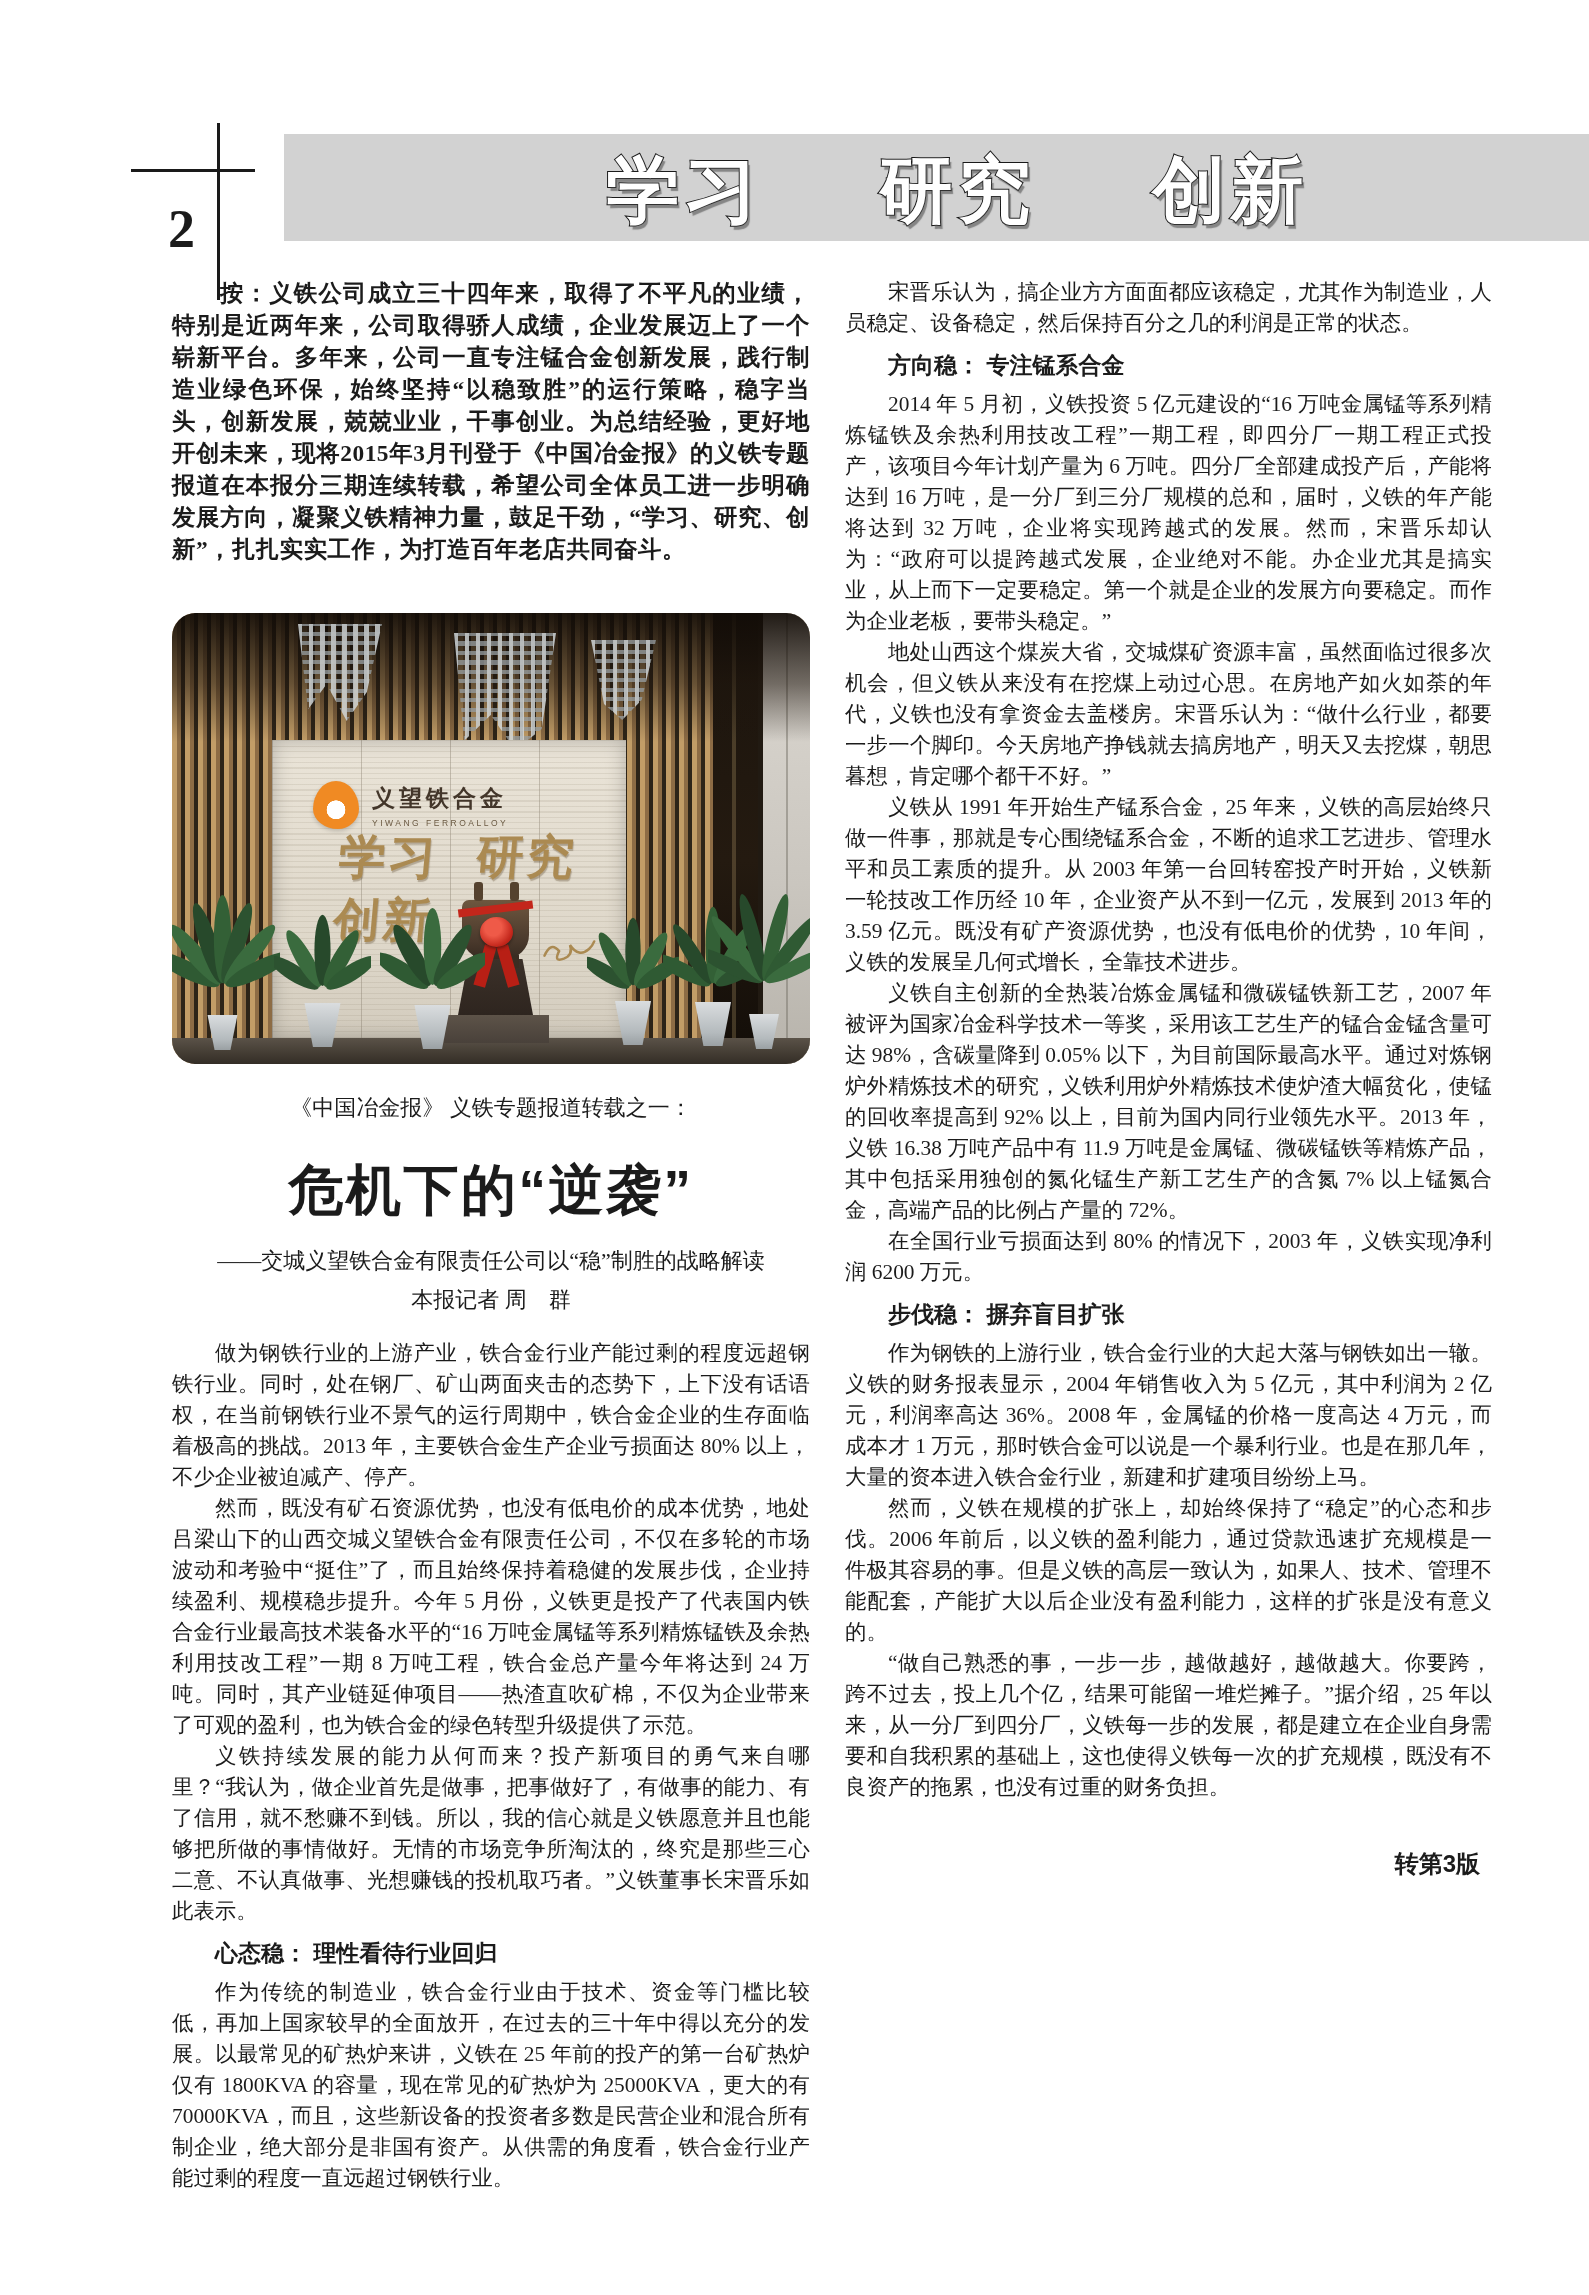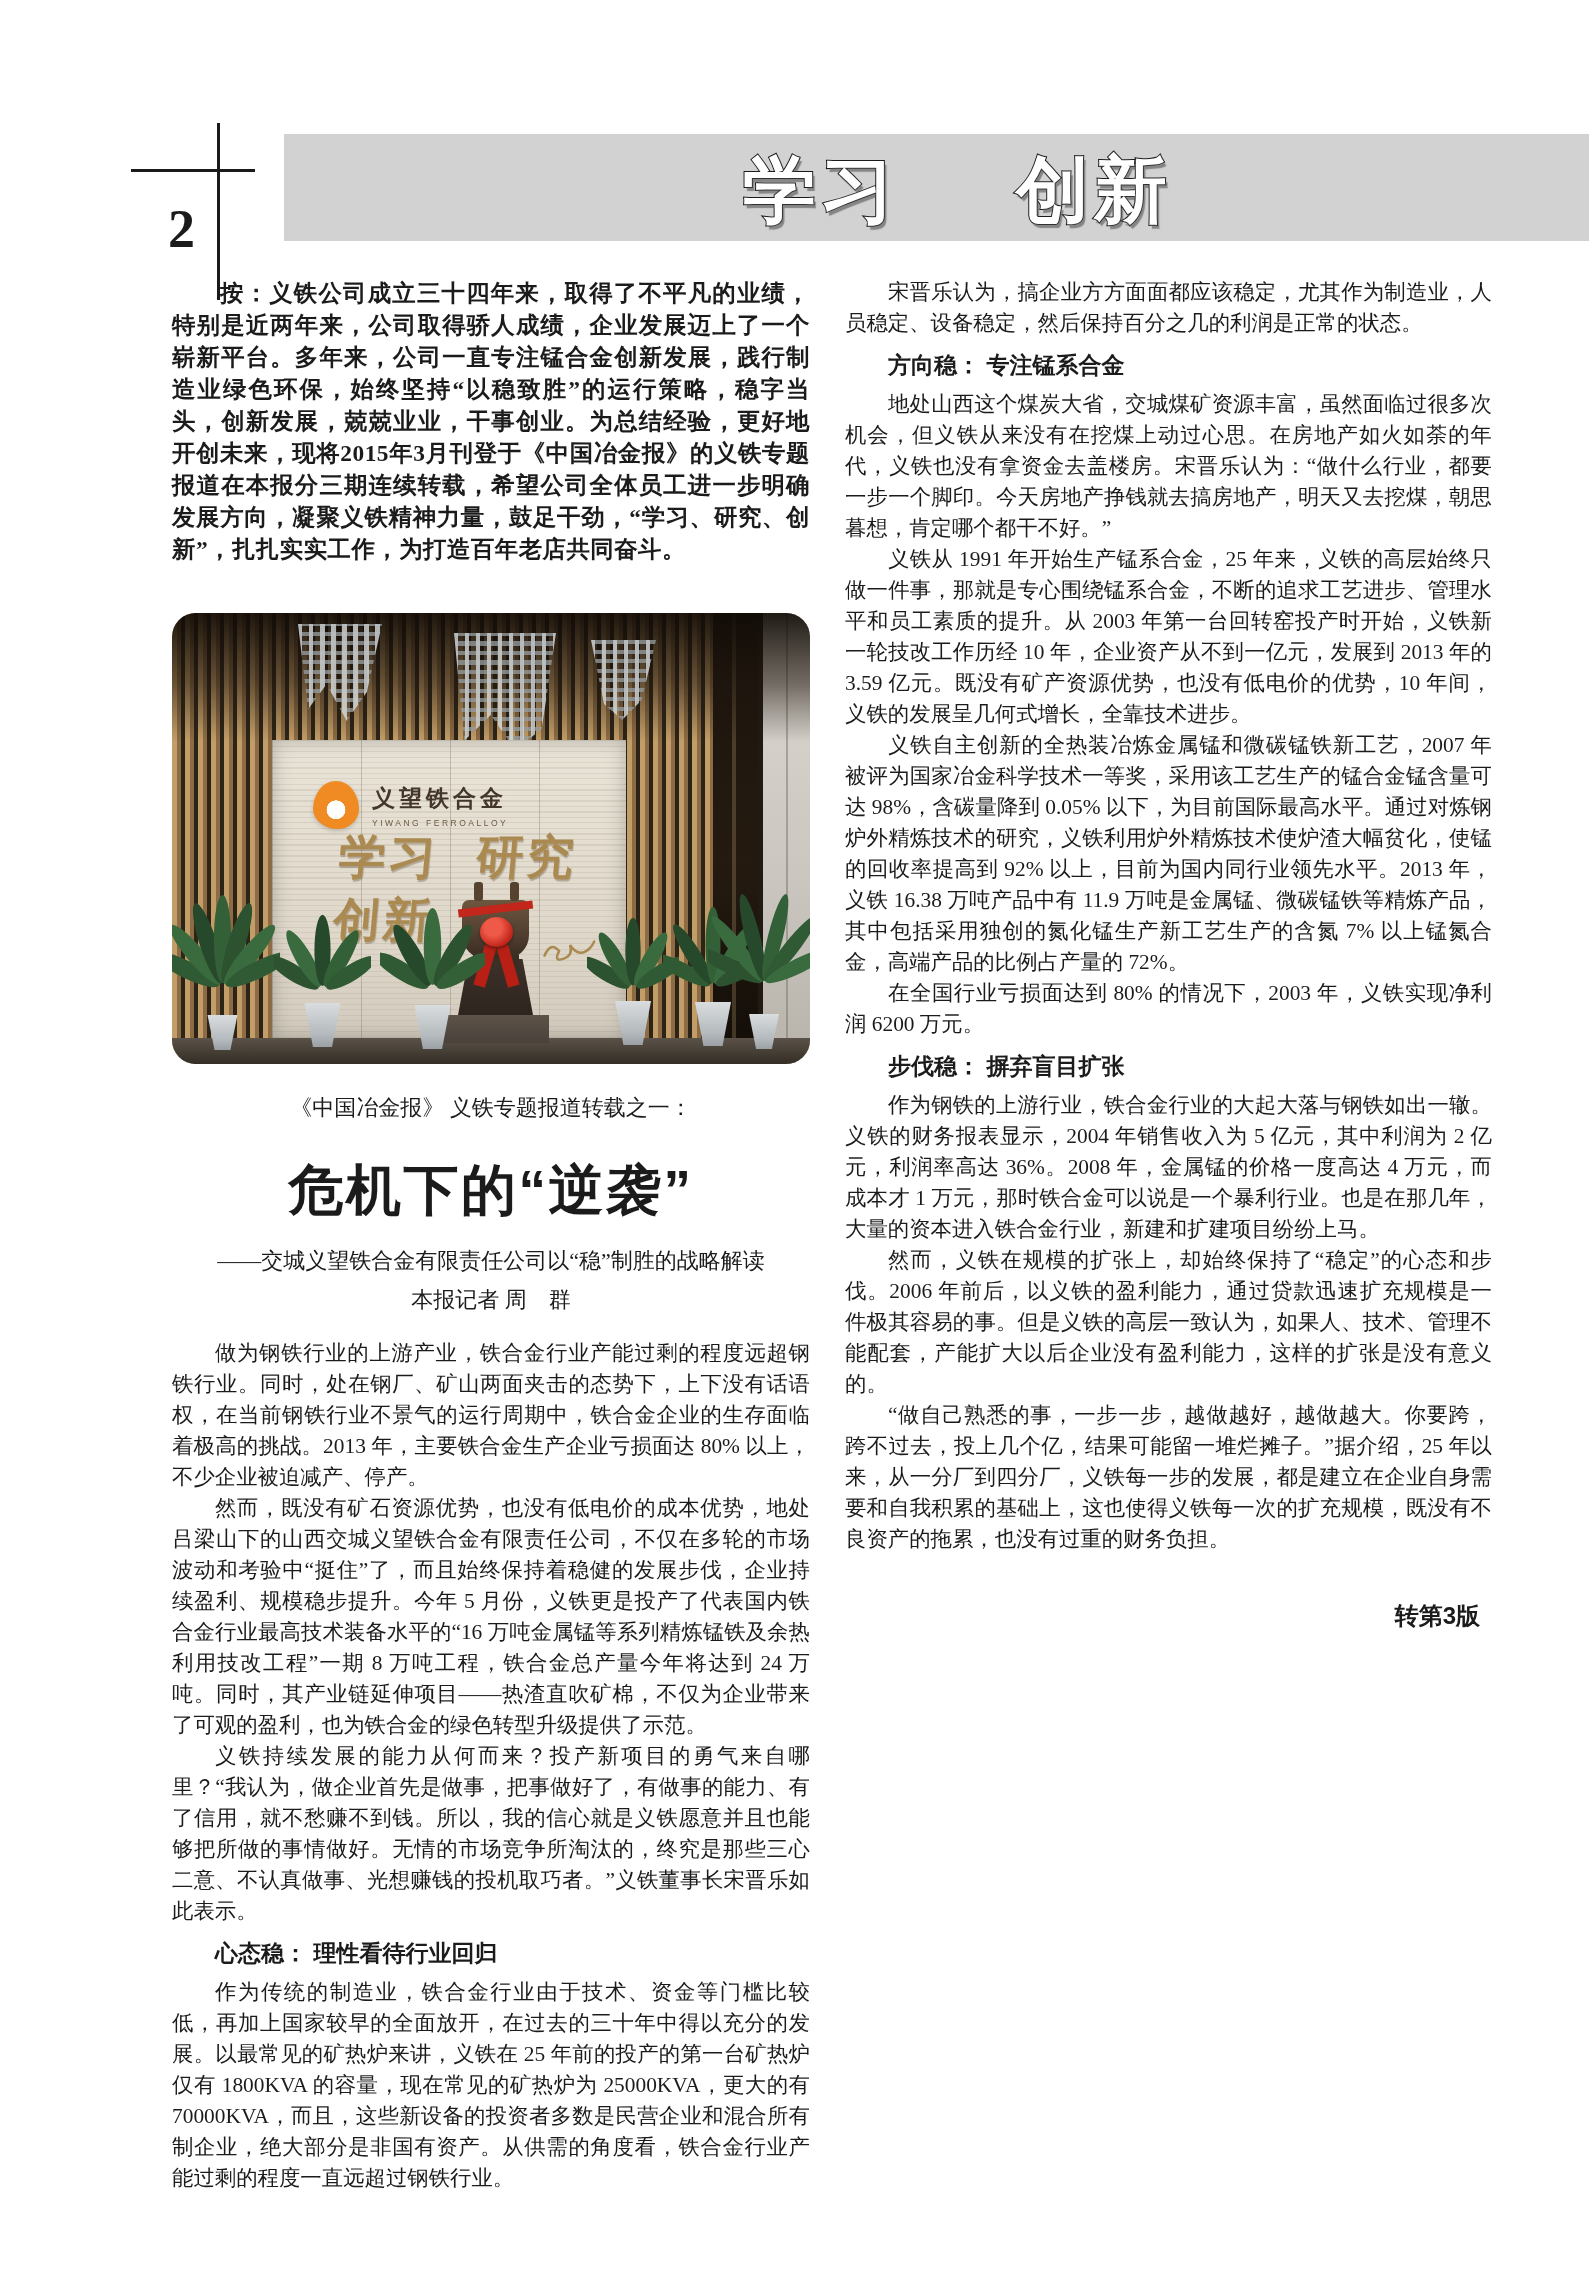--- a/index.html
+++ b/index.html
@@ -116,20 +116,21 @@
 <body>
 
 <div id="page">
 
   <div class="cropmark-v"></div>
   <div class="cropmark-h"></div>
   <div class="page-number">2</div>
 
   <header class="banner">
     <span class="outline-word">学习</span>
+    <span class="outline-word">研究</span>
     <span class="outline-word">创新</span>
   </header>
 
   <main class="columns">
 
     <section class="col-left">
 
       <p class="intro">按：义铁公司成立三十四年来，取得了不平凡的业绩，特别是近两年来，公司取得骄人成绩，企业发展迈上了一个崭新平台。多年来，公司一直专注锰合金创新发展，践行制造业绿色环保，始终坚持“以稳致胜”的运行策略，稳字当头，创新发展，兢兢业业，干事创业。为总结经验，更好地开创未来，现将2015年3月刊登于《中国冶金报》的义铁专题报道在本报分三期连续转载，希望公司全体员工进一步明确发展方向，凝聚义铁精神力量，鼓足干劲，“学习、研究、创新”，扎扎实实工作，为打造百年老店共同奋斗。</p>
 
       <figure class="photo">
@@ -261,20 +262,21 @@
       <p class="body-p first-body">做为钢铁行业的上游产业，铁合金行业产能过剩的程度远超钢铁行业。同时，处在钢厂、矿山两面夹击的态势下，上下没有话语权，在当前钢铁行业不景气的运行周期中，铁合金企业的生存面临着极高的挑战。2013 年，主要铁合金生产企业亏损面达 80% 以上，不少企业被迫减产、停产。</p>
       <p class="body-p">然而，既没有矿石资源优势，也没有低电价的成本优势，地处吕梁山下的山西交城义望铁合金有限责任公司，不仅在多轮的市场波动和考验中“挺住”了，而且始终保持着稳健的发展步伐，企业持续盈利、规模稳步提升。今年 5 月份，义铁更是投产了代表国内铁合金行业最高技术装备水平的“16 万吨金属锰等系列精炼锰铁及余热利用技改工程”一期 8 万吨工程，铁合金总产量今年将达到 24 万吨。同时，其产业链延伸项目——热渣直吹矿棉，不仅为企业带来了可观的盈利，也为铁合金的绿色转型升级提供了示范。</p>
       <p class="body-p">义铁持续发展的能力从何而来？投产新项目的勇气来自哪里？“我认为，做企业首先是做事，把事做好了，有做事的能力、有了信用，就不愁赚不到钱。所以，我的信心就是义铁愿意并且也能够把所做的事情做好。无情的市场竞争所淘汰的，终究是那些三心二意、不认真做事、光想赚钱的投机取巧者。”义铁董事长宋晋乐如此表示。</p>
       <h2 class="sec-heading">心态稳： 理性看待行业回归</h2>
       <p class="body-p">作为传统的制造业，铁合金行业由于技术、资金等门槛比较低，再加上国家较早的全面放开，在过去的三十年中得以充分的发展。以最常见的矿热炉来讲，义铁在 25 年前的投产的第一台矿热炉仅有 1800KVA 的容量，现在常见的矿热炉为 25000KVA，更大的有 70000KVA，而且，这些新设备的投资者多数是民营企业和混合所有制企业，绝大部分是非国有资产。从供需的角度看，铁合金行业产能过剩的程度一直远超过钢铁行业。</p>
     </section>
 
     <section class="col-right">
       <p class="body-p">宋晋乐认为，搞企业方方面面都应该稳定，尤其作为制造业，人员稳定、设备稳定，然后保持百分之几的利润是正常的状态。</p>
       <h2 class="sec-heading">方向稳： 专注锰系合金</h2>
+      <p class="body-p">2014 年 5 月初，义铁投资 5 亿元建设的“16 万吨金属锰等系列精炼锰铁及余热利用技改工程”一期工程，即四分厂一期工程正式投产，该项目今年计划产量为 6 万吨。四分厂全部建成投产后，产能将达到 16 万吨，是一分厂到三分厂规模的总和，届时，义铁的年产能将达到 32 万吨，企业将实现跨越式的发展。然而，宋晋乐却认为：“政府可以提跨越式发展，企业绝对不能。办企业尤其是搞实业，从上而下一定要稳定。第一个就是企业的发展方向要稳定。而作为企业老板，要带头稳定。”</p>
       <p class="body-p">地处山西这个煤炭大省，交城煤矿资源丰富，虽然面临过很多次机会，但义铁从来没有在挖煤上动过心思。在房地产如火如荼的年代，义铁也没有拿资金去盖楼房。宋晋乐认为：“做什么行业，都要一步一个脚印。今天房地产挣钱就去搞房地产，明天又去挖煤，朝思暮想，肯定哪个都干不好。”</p>
       <p class="body-p">义铁从 1991 年开始生产锰系合金，25 年来，义铁的高层始终只做一件事，那就是专心围绕锰系合金，不断的追求工艺进步、管理水平和员工素质的提升。从 2003 年第一台回转窑投产时开始，义铁新一轮技改工作历经 10 年，企业资产从不到一亿元，发展到 2013 年的 3.59 亿元。既没有矿产资源优势，也没有低电价的优势，10 年间，义铁的发展呈几何式增长，全靠技术进步。</p>
       <p class="body-p">义铁自主创新的全热装冶炼金属锰和微碳锰铁新工艺，2007 年被评为国家冶金科学技术一等奖，采用该工艺生产的锰合金锰含量可达 98%，含碳量降到 0.05% 以下，为目前国际最高水平。通过对炼钢炉外精炼技术的研究，义铁利用炉外精炼技术使炉渣大幅贫化，使锰的回收率提高到 92% 以上，目前为国内同行业领先水平。2013 年，义铁 16.38 万吨产品中有 11.9 万吨是金属锰、微碳锰铁等精炼产品，其中包括采用独创的氮化锰生产新工艺生产的含氮 7% 以上锰氮合金，高端产品的比例占产量的 72%。</p>
       <p class="body-p">在全国行业亏损面达到 80% 的情况下，2003 年，义铁实现净利润 6200 万元。</p>
       <h2 class="sec-heading">步伐稳： 摒弃盲目扩张</h2>
       <p class="body-p">作为钢铁的上游行业，铁合金行业的大起大落与钢铁如出一辙。义铁的财务报表显示，2004 年销售收入为 5 亿元，其中利润为 2 亿元，利润率高达 36%。2008 年，金属锰的价格一度高达 4 万元，而成本才 1 万元，那时铁合金可以说是一个暴利行业。也是在那几年，大量的资本进入铁合金行业，新建和扩建项目纷纷上马。</p>
       <p class="body-p">然而，义铁在规模的扩张上，却始终保持了“稳定”的心态和步伐。2006 年前后，以义铁的盈利能力，通过贷款迅速扩充规模是一件极其容易的事。但是义铁的高层一致认为，如果人、技术、管理不能配套，产能扩大以后企业没有盈利能力，这样的扩张是没有意义的。</p>
       <p class="body-p">“做自己熟悉的事，一步一步，越做越好，越做越大。你要跨，跨不过去，投上几个亿，结果可能留一堆烂摊子。”据介绍，25 年以来，从一分厂到四分厂，义铁每一步的发展，都是建立在企业自身需要和自我积累的基础上，这也使得义铁每一次的扩充规模，既没有不良资产的拖累，也没有过重的财务负担。</p>
       <p class="continuation">转第3版</p>
     </section>

